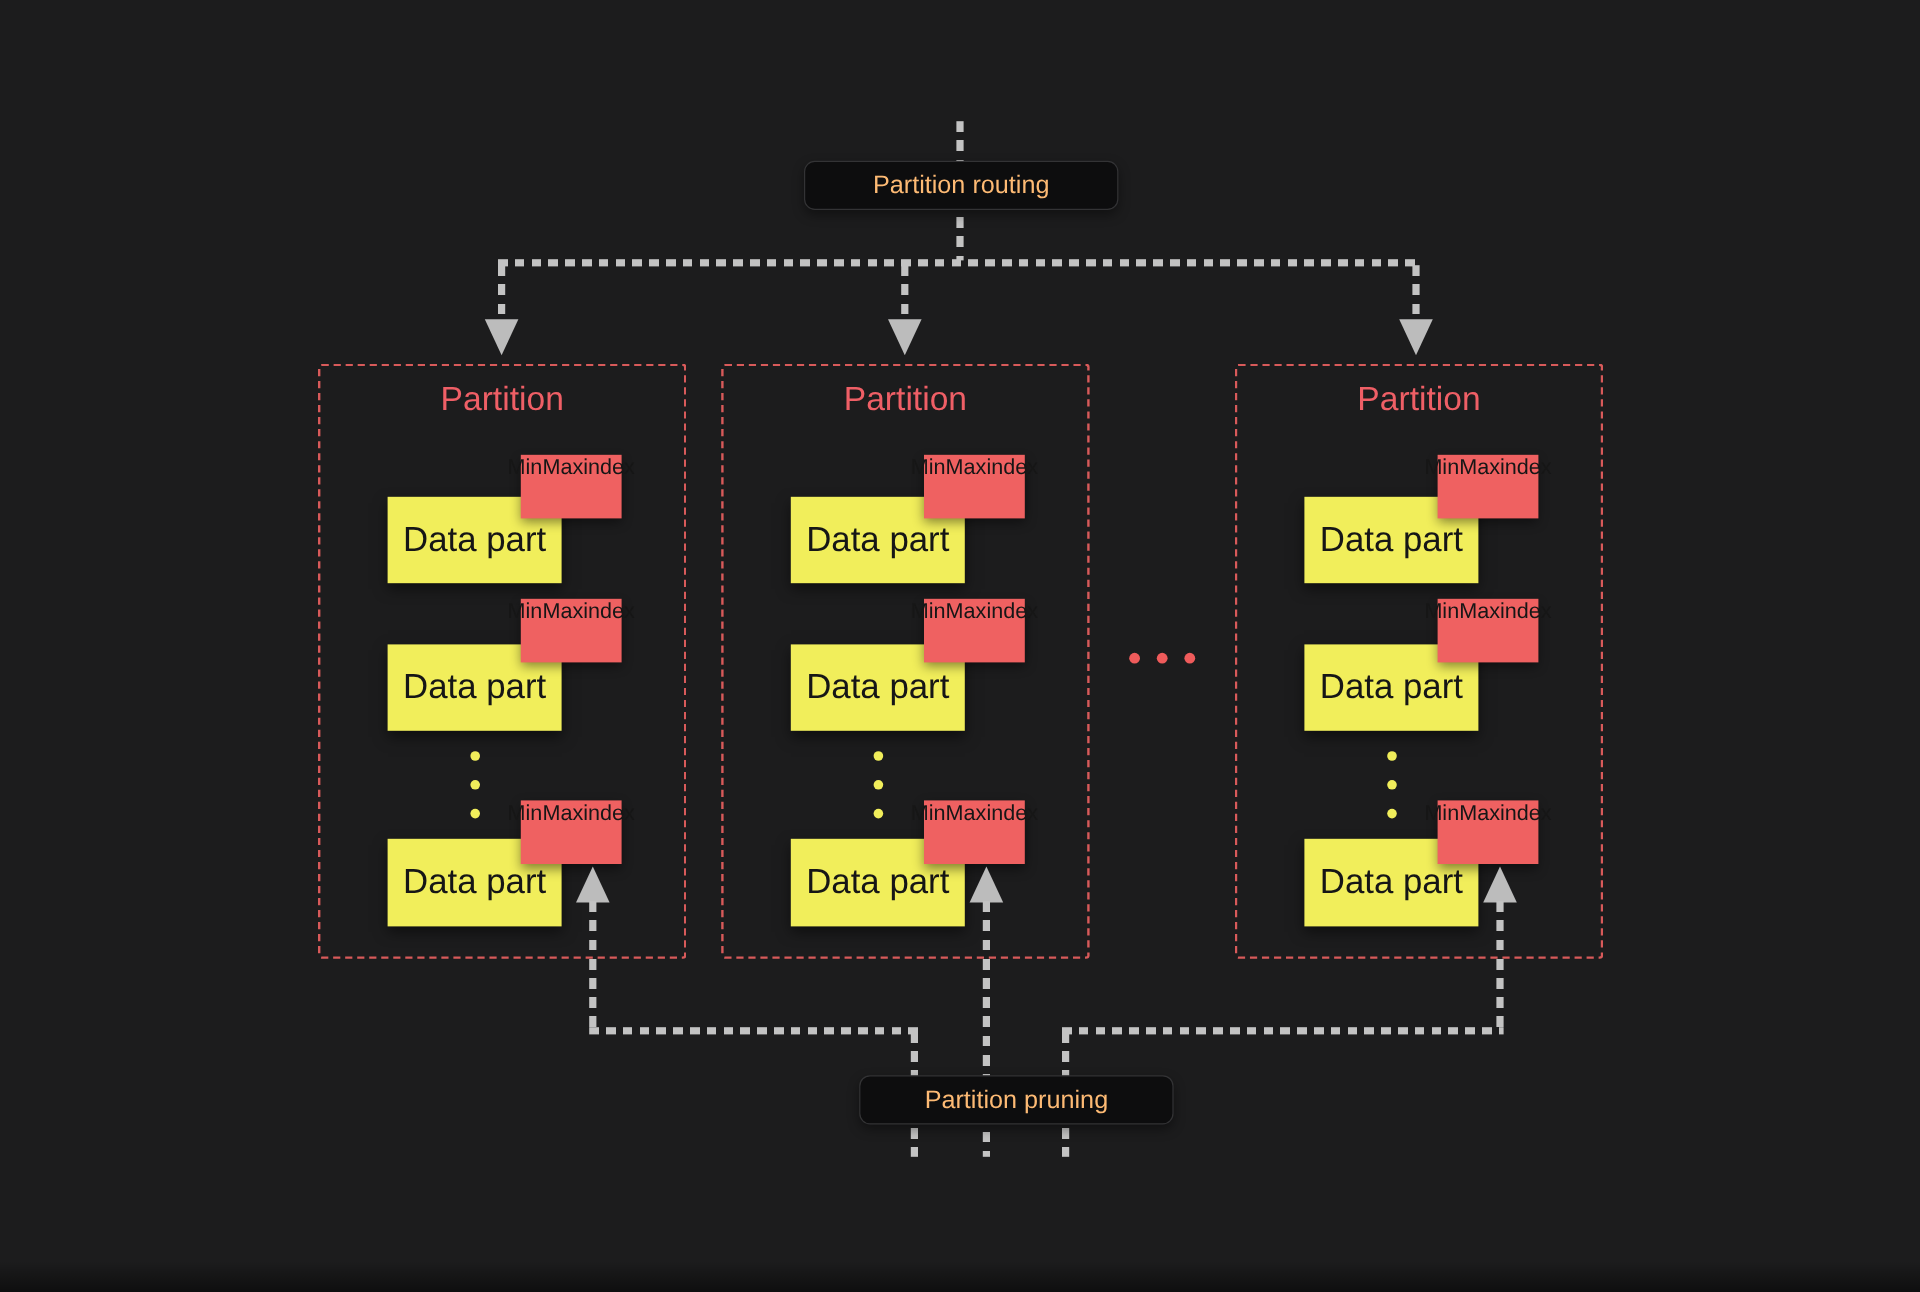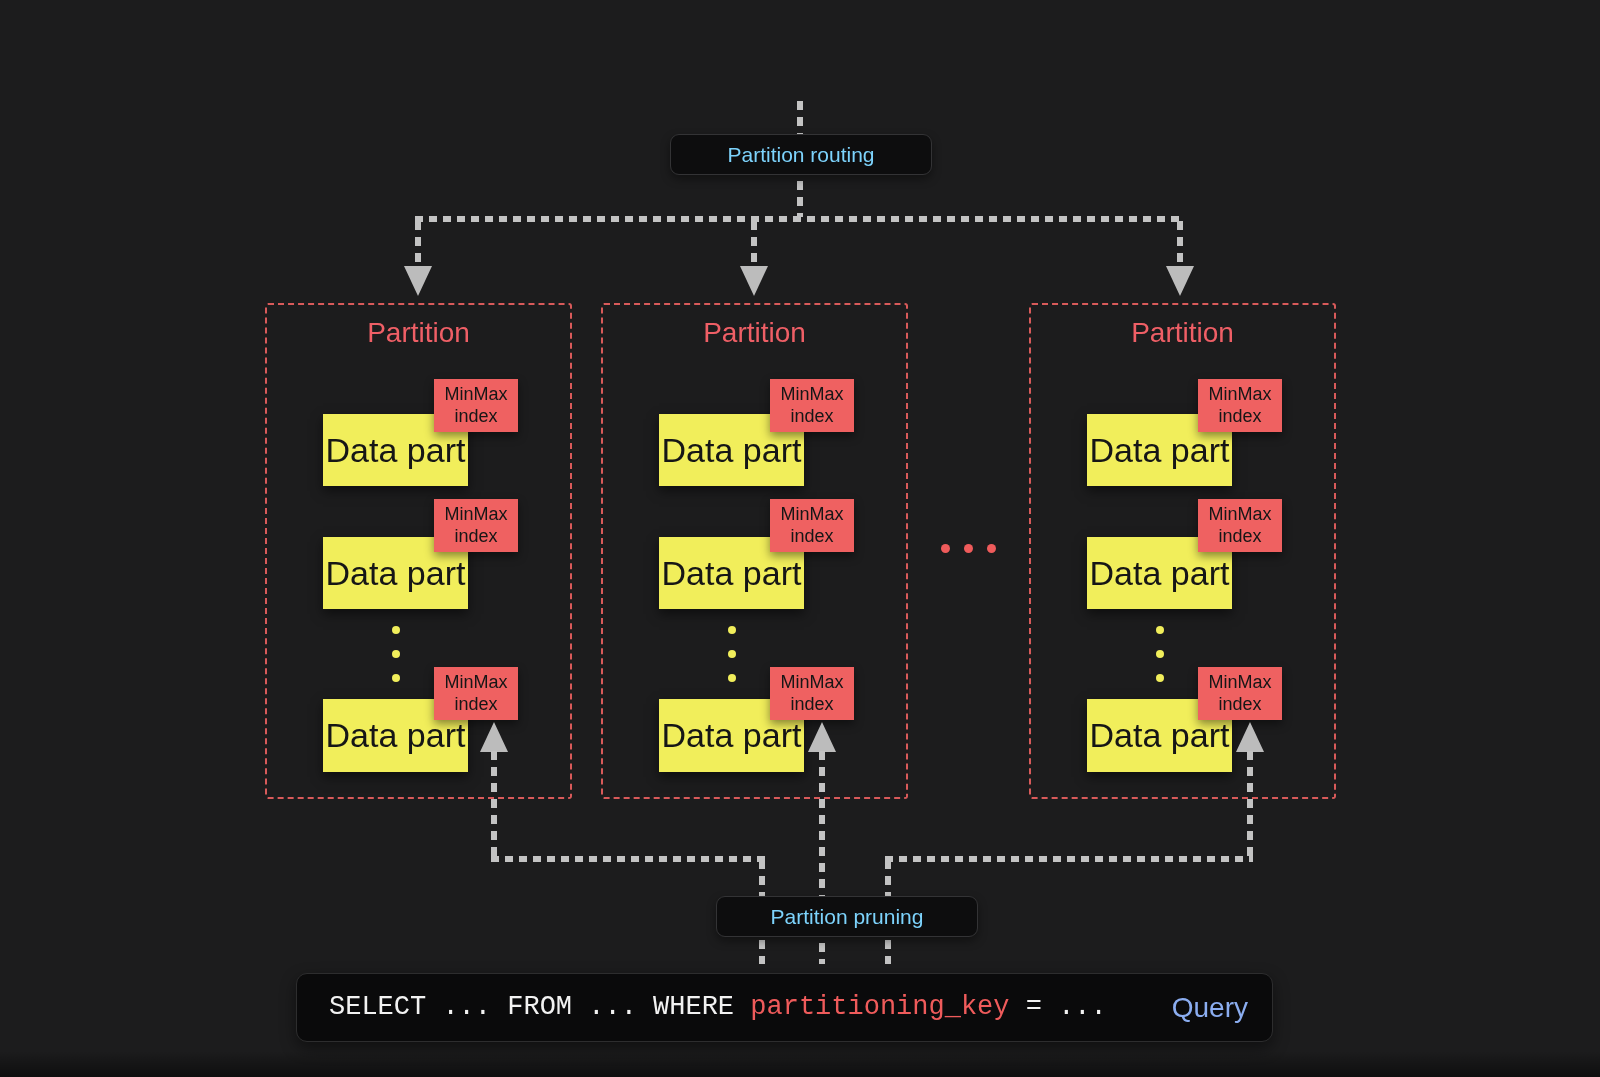--- a/index.html
+++ b/index.html
@@ -19,21 +19,21 @@
   .row-bar{position:absolute;left:374px;top:18px;width:258px;height:23px;display:flex;gap:3px;
            padding:2px;background:#232324;box-sizing:border-box;}
   .row-seg{flex:1;background:#656565;}
 
   .sql{position:absolute;left:32px;top:0;line-height:67px;white-space:pre;
        font-family:"Liberation Mono","DejaVu Sans Mono",monospace;font-size:27px;color:#f2f2f2;}
   .sql-key{color:#ef5b5b;}
 
   
   .pill{position:absolute;background:#0d0d0e;border:1px solid #333335;border-radius:9px;
-        color:#7dd3fc;font-size:21px;display:flex;align-items:center;justify-content:center;
+        color:#fdba74;font-size:21px;display:flex;align-items:center;justify-content:center;
         z-index:6;box-shadow:0 4px 10px rgba(0,0,0,.4);}
   #routing-label{left:670px;top:134px;width:260px;height:39px;}
   #pruning-label{left:692px;top:896px;width:260px;height:39px;margin-left:24px;}
 
   
   .vdash{position:absolute;width:6px;z-index:4;
          background:repeating-linear-gradient(to bottom,#c3c3c3 0 9px,transparent 9px 16px);}
   .hdash{position:absolute;height:6px;z-index:4;
          background:repeating-linear-gradient(to right,#c3c3c3 0 8px,transparent 8px 14px);}
   .arrow-down{position:absolute;width:0;height:0;z-index:4;
@@ -53,24 +53,24 @@
   #h-bl{left:491px;top:856px;width:274px;} #h-br{left:885px;top:856px;width:368px;}
   #v-bl{left:759px;top:860px;height:104px;} #v-br{left:885px;top:860px;height:104px;}
 
   
   .partition{position:absolute;top:303px;width:307px;height:496px;border:2px dashed #d85a5a;
              border-radius:3px;box-sizing:border-box;}
   #partition-1{left:265px;} #partition-2{left:601px;} #partition-3{left:1029px;}
   .partition-title{position:absolute;top:12px;left:0;right:0;text-align:center;color:#ef5f66;font-size:28px;}
 
   .minmax{position:absolute;left:167px;width:84px;height:53px;background:#ef6161;color:#161616;
-          font-size:18px;line-height:1.18;text-align:center;display:flex;flex-direction:column;
+          font-size:18px;line-height:1.18;text-align:center;display:flex;flex-direction:row;
           justify-content:center;z-index:3;box-shadow:0 4px 9px rgba(0,0,0,.45);}
   .datapart{position:absolute;left:56px;width:145px;height:72px;background:#f1ee5b;color:#161616;
-          font-size:34px;display:flex;align-items:center;justify-content:center;z-index:2;
+          font-size:29px;display:flex;align-items:center;justify-content:center;z-index:2;
           box-shadow:0 5px 11px rgba(0,0,0,.5);}
   .mm1{top:74px;} .dp1{top:109px;} .mm2{top:194px;} .dp2{top:232px;} .mm3{top:362px;} .dp3{top:394px;height:73px;}
 
   .ydots{position:absolute;left:56px;top:321px;width:145px;height:56px;display:flex;
          flex-direction:column;align-items:center;justify-content:space-between;}
   .ydot{width:8px;height:8px;border-radius:50%;background:#f1ee5b;}
 
   .rdots{position:absolute;left:908px;top:544px;width:121px;display:flex;justify-content:center;
          gap:14px;align-items:center;}
   .rdot{width:9px;height:9px;border-radius:50%;background:#ef5b5b;}
@@ -200,19 +200,15 @@
   <div class="vdash" id="v-u3"></div>
   <div class="hdash" id="h-bl"></div>
   <div class="hdash" id="h-br"></div>
   <div class="vdash" id="v-bl"></div>
   <div class="vdash" id="v-br"></div>
 
   <div class="pill" id="pruning-label">
     <span>Partition pruning</span>
   </div>
 
-  <div class="panel" id="query-box">
-    <div class="sql"><span>SELECT ... FROM ... WHERE </span><span class="sql-key">partitioning_key</span><span> = ...</span></div>
-    <div class="blue-label" id="query-label">Query</div>
-  </div>
 
   <div class="bottom-fade"></div>
 </div>
 
 </body></html>

